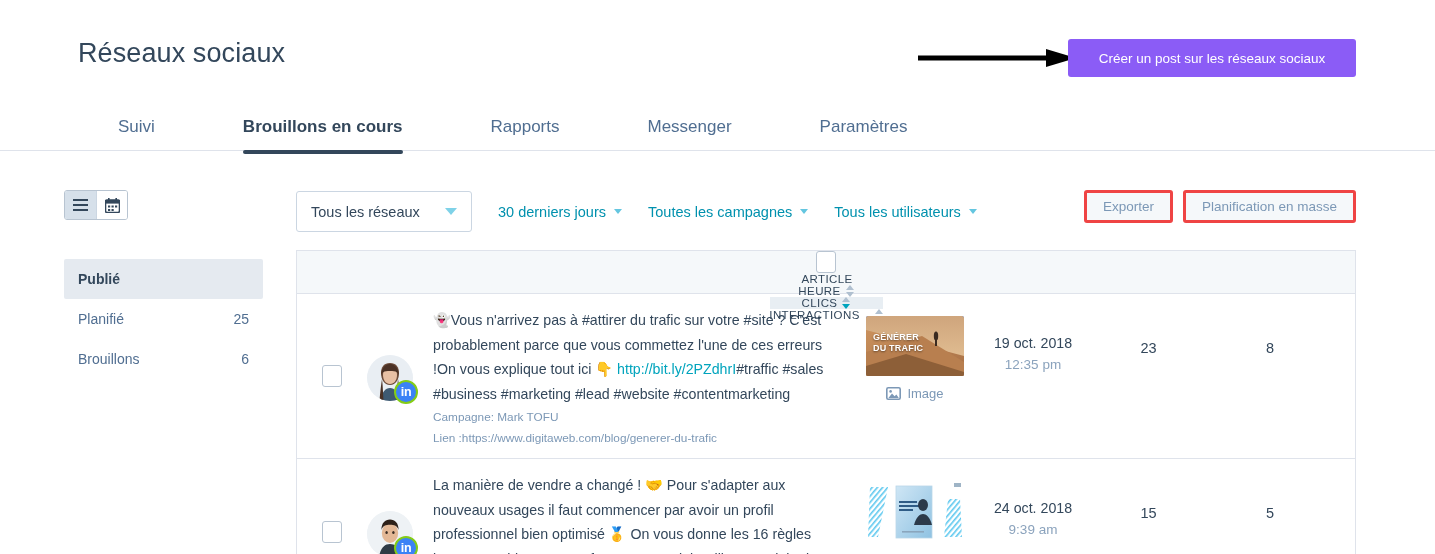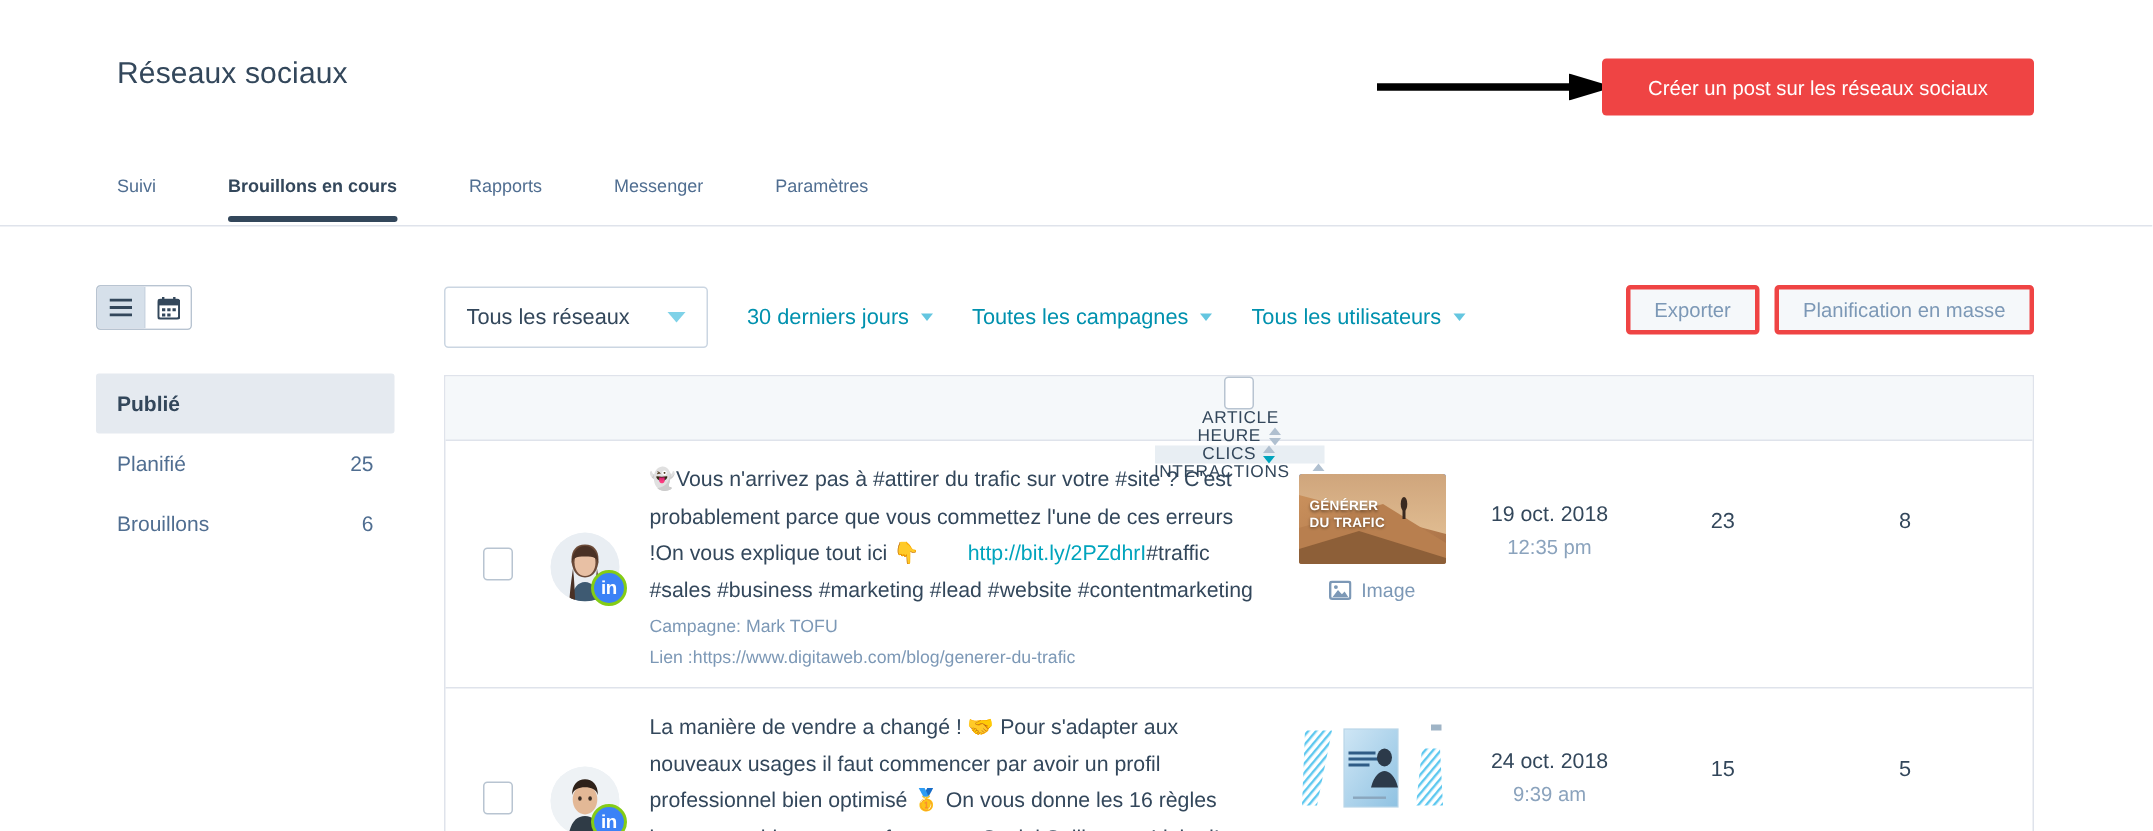--- a/index.html
+++ b/index.html
@@ -9,62 +9,62 @@
     overflow: hidden;
     background: #ffffff;
     font-family: "Liberation Sans", sans-serif;
     color: #33475b;
   }
   .page { position: relative; width: 1435px; height: 554px; background:#fff; }
 
   
   .page-title {
     position: absolute; left: 78px; top: 38px;
-    font-size: 20px; font-weight: 400; color: #33475b;
+    font-size: 27px; font-weight: 400; color: #33475b;
     letter-spacing: .1px;
   }
   .create-btn {
     position: absolute; left: 1068px; top: 39px;
     width: 288px; height: 38px;
-    background: #ef4444; border: none; border-radius: 3px;
+    background: #8b5cf6; border: none; border-radius: 3px;
     color: #fff; font-size: 13.5px; font-family:"Liberation Sans",sans-serif;
     cursor: pointer; display:flex; align-items:center; justify-content:center;
     padding: 0 10px; white-space: nowrap;
   }
   .annot-arrow { position: absolute; left: 918px; top: 49px; width: 160px; height: 18px; }
 
   
   .tabs {
     position: absolute; left: 0; top: 104px; width: 1435px; height: 47px;
     border-bottom: 1px solid #dfe3eb;
     display: flex; align-items: flex-start; padding-left: 78px;
   }
   .tab {
-    position: relative; font-size: 12px; color: #506e91;
-    padding: 13px 0 16px 0; margin-right: 48px; cursor: pointer; white-space: nowrap;
+    position: relative; font-size: 17px; color: #506e91;
+    padding: 13px 0 16px 0; margin-right: 48px; cursor: pointer; white-space: nowrap; margin-left: 40px;
   }
   .tab.active { color: #33475b; font-weight: 700; }
   .tab.active::after {
     content:""; position:absolute; left:0; right:0; bottom:-1px;
     height: 4px; background:#33475b; border-radius: 2px;
   }
 
   
   .sidebar { position: absolute; left: 64px; top: 190px; width: 199px; }
   .view-toggle {
     display: inline-flex; border: 1px solid #b8c4d1; border-radius: 3px; overflow: hidden;
     height: 30px;
   }
   .view-toggle .vt {
     width: 31px; height: 28px; display:flex; align-items:center; justify-content:center;
     background:#fff; cursor:pointer;
   }
   .view-toggle .vt.active { background:#d6e0ea; }
   .view-toggle .vt + .vt { border-left: 1px solid #cbd6e2; }
-  .side-list { margin-top: 29px; }
+  .side-list { margin-top: 39px; }
   .side-item {
     display:flex; align-items:center; justify-content:space-between;
     height: 40px; padding: 0 14px; font-size: 14px; color: #506e91; cursor: pointer;
   }
   .side-item.active { background:#e5eaf0; color:#33475b; font-weight:700; border-radius:2px; }
   .side-count { font-size: 14px; color:#506e91; }
 
   
   .filters { position: absolute; left: 296px; top: 191px; display:flex; align-items:center; }
   .select-box {
@@ -111,21 +111,21 @@
     display:block;
   }
   .li-badge {
     position:absolute; right:-5px; bottom:-3px; width:24px;height:24px;border-radius:50%;
     background:#3b82f6; color:#fff; font-size:12.5px; font-weight:700;
     display:flex;align-items:center;justify-content:center; border:2px solid #84cc16;
     font-family:"Liberation Sans",sans-serif; letter-spacing:-.3px;
   }
   .td-article { flex:1; padding: 14px 16px 10px 0; }
   .art-text { font-size:14.2px; line-height:24.5px; color:#33475b; }
-  .art-text a { color:#00a4bd; text-decoration:none;margin-left:28px; }
+  .art-text a { color:#00a4bd; text-decoration:none; }
   .art-meta { font-size:11.8px; color:#7c98b6; line-height:19px; margin-top:2px; }
   .td-thumb { width:118px; display:flex; flex-direction:column; align-items:center; padding-top:22px; }
   .thumb { width:98px;height:60px;border-radius:2px;overflow:hidden; position:relative; background:#3b82f6; }
   .thumb-label { display:flex;align-items:center;gap:6px;font-size:13px;color:#7c98b6; margin-top:10px; }
   .td-heure { width:118px; text-align:center; padding-top:41px; }
   .h-date { font-size:14.2px; color:#33475b; }
   .h-time { font-size:13.5px; color:#8ba3bd; margin-top:6px; }
   .td-clics { width:113px; text-align:center; padding-top:46px; font-size:14.5px; color:#33475b; }
   .td-inter { width:150px; text-align:center; padding-top:46px; font-size:14.5px; color:#33475b; padding-right:20px; }
 </style>

